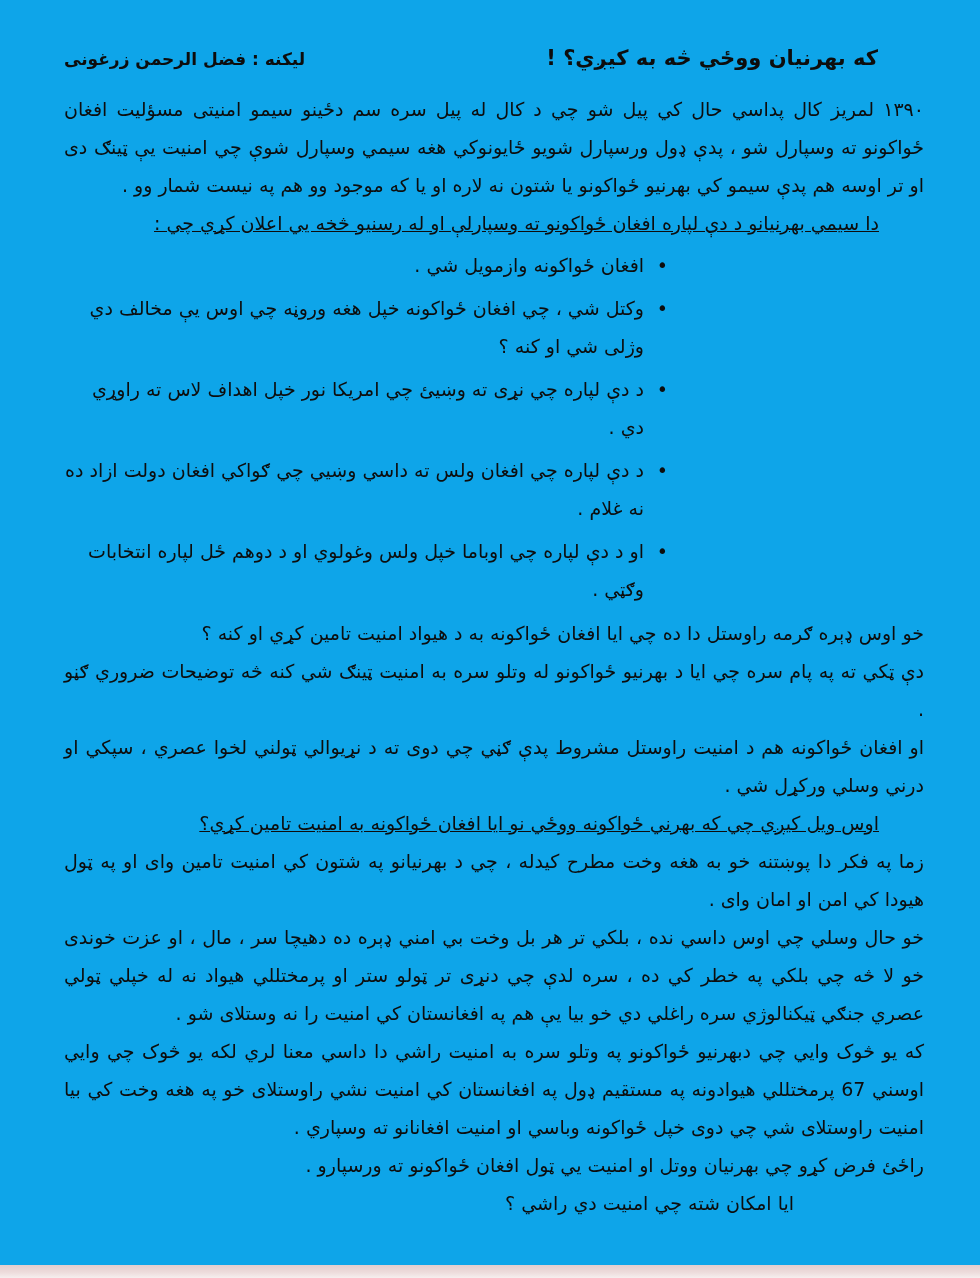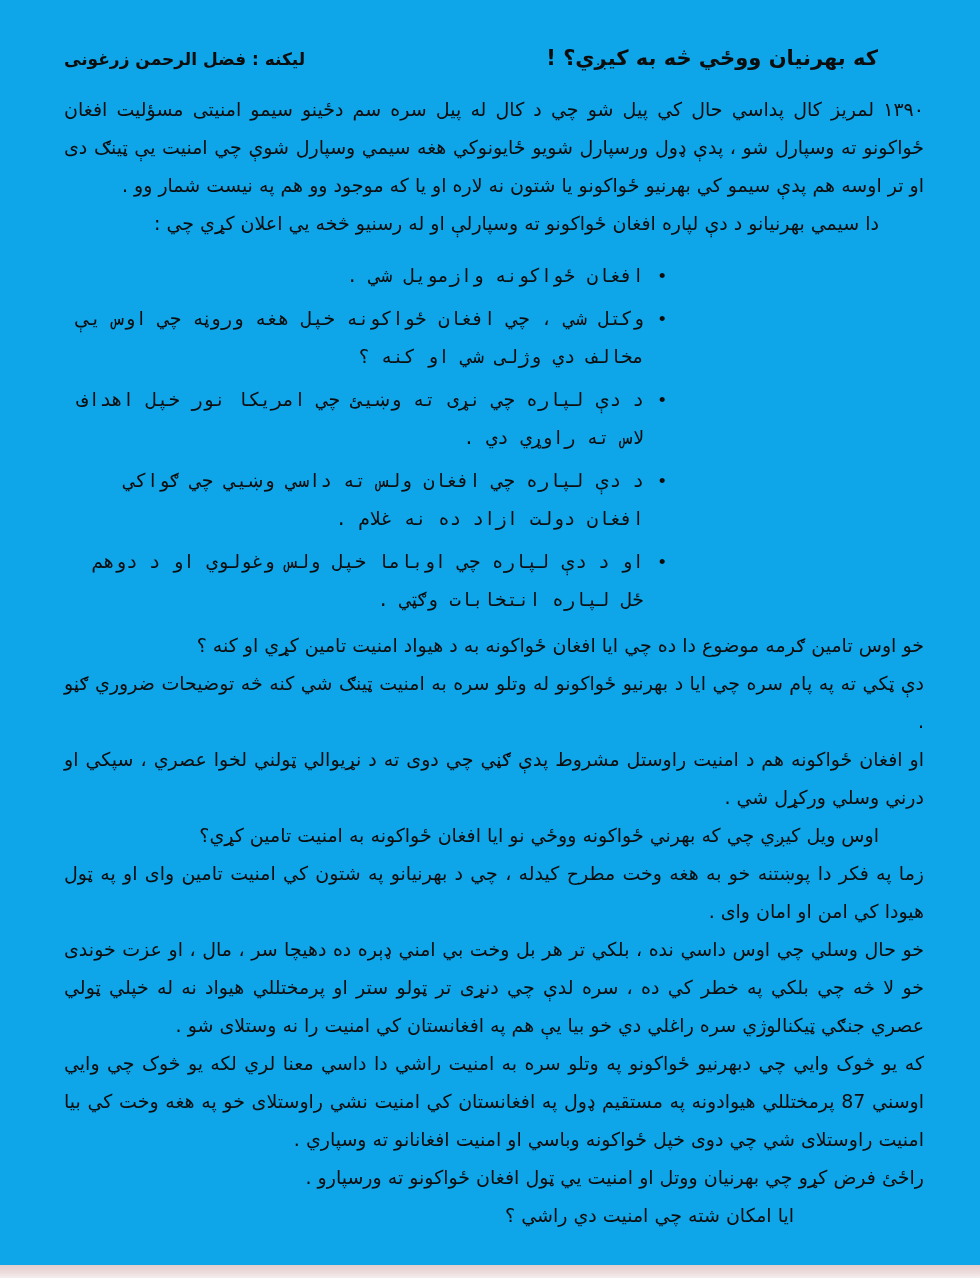--- a/index.html
+++ b/index.html
@@ -41,27 +41,26 @@
     direction: rtl;
     padding: 20px 56px 0 64px;
     font-size: 19px;
     line-height: 38px;
     text-align: justify;
   }
   .doc-body p {
     margin: 0;
     text-align: justify;
   }
-  .indent-sm { text-indent: 45px; }
+  .indent-sm { text-indent: 45px; text-decoration: underline; }
   .indent-lg { text-indent: 130px; }
   .bullets {
     list-style: none;
-    margin: 16px 0 6px 0;
+    margin: 4px 0 6px 0;
     padding: 0 280px 0 0;
-    font-family: Liberation Mono, monospace;
   }
   .bullets li {
     position: relative;
     margin: 0 0 5px 0;
     text-align: right;
     line-height: 38px;
   }
   .bullets li::before {
     content: "\2022";
     position: absolute;
@@ -106,33 +105,33 @@
       </li>
       <li>
         <span>د دې لپاره چي افغان ولس ته داسي وښيي چي ګواکي افغان دولت ازاد ده نه غلام .</span>
       </li>
       <li>
         <span>او د دې لپاره چي اوباما خپل ولس وغولوي او د دوهم ځل لپاره انتخابات وګټي .</span>
       </li>
     </ul>
 
 
-    <p>خو اوس تامين ګرمه موضوع دا ده چي ايا افغان ځواکونه به د هيواد امنيت تامين کړي او کنه ؟</p>
+    <p>خو اوس ډېره ګرمه راوستل دا ده چي ايا افغان ځواکونه به د هيواد امنيت تامين کړي او کنه ؟</p>
 
     <p>دې ټکي ته په پام سره چي ايا د بهرنيو ځواکونو له وتلو سره به امنيت ټينګ شي کنه څه توضيحات ضروري ګڼو .</p>
 
     <p>او افغان ځواکونه هم د امنيت راوستل مشروط پدې ګڼي چي دوی ته د نړيوالي ټولني لخوا عصري ، سپکي او درني وسلي ورکړل شي .</p>
 
     <p class="indent-sm">اوس ويل کيږي چي که بهرني ځواکونه ووځي نو ايا افغان ځواکونه به امنيت تامين کړي؟</p>
 
     <p>زما په فکر دا پوښتنه خو به هغه وخت مطرح کيدله ، چي د بهرنيانو په شتون کي امنيت تامين وای او په ټول هيودا کي امن او امان وای .</p>
 
     <p>خو حال وسلي چي اوس داسي نده ، بلکي تر هر بل وخت بي امني ډېره ده دهيچا سر ، مال ، او عزت خوندی خو لا څه چي بلکي په خطر کي ده ، سره لدې چي دنړی تر ټولو ستر او پرمختللي هيواد نه له خپلي ټولي عصري جنګي ټيکنالوژي سره راغلي دي خو بيا يې هم په افغانستان کي امنيت را نه وستلای شو .</p>
 
-    <p>که يو څوک وايي چي دبهرنيو ځواکونو په وتلو سره به امنيت راشي دا داسي معنا لري لکه يو څوک چي وايي اوسني 87 پرمختللي هيوادونه په مستقيم ډول په افغانستان کي امنيت نشي راوستلای خو په هغه وخت کي بيا امنيت راوستلای شي چي دوی خپل ځواکونه وباسي او امنيت افغانانو ته وسپاري .</p>
+    <p>که يو څوک وايي چي دبهرنيو ځواکونو په وتلو سره به امنيت راشي دا داسي معنا لري لکه يو څوک چي وايي اوسني 67 پرمختللي هيوادونه په مستقيم ډول په افغانستان کي امنيت نشي راوستلای خو په هغه وخت کي بيا امنيت راوستلای شي چي دوی خپل ځواکونه وباسي او امنيت افغانانو ته وسپاري .</p>
 
     <p>راځئ فرض کړو چي بهرنيان ووتل او امنيت يي ټول افغان ځواکونو ته ورسپارو .</p>
 
     <p class="indent-lg">ايا امکان شته چي امنيت دي راشي ؟</p>
 
   </main>
 
   <footer class="bottom-bar"></footer>
 
 </div>

